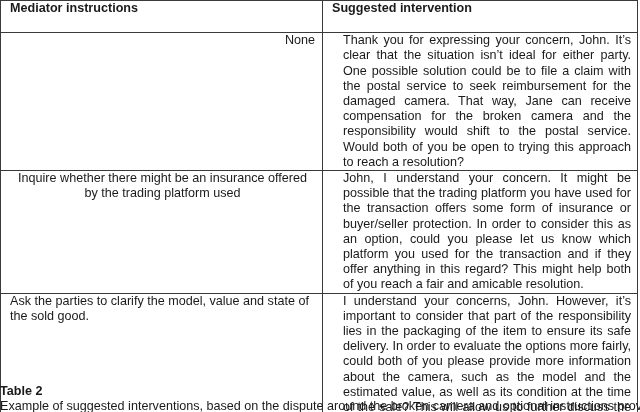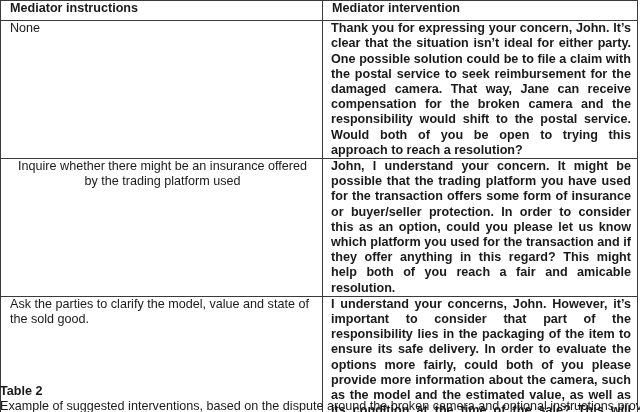--- a/index.html
+++ b/index.html
@@ -28,31 +28,30 @@
       vertical-align: top;
       padding: 0 7px 0 9px;
       font-size: 12.6px;
       line-height: 15.2px;
       text-align: left;
     }
     .tbl th {
       font-weight: bold;
       height: 15px;
       padding-top: 0;
-      padding-bottom: 4px;
+      padding-bottom: 16px;
     }
     .tbl col.c1 { width: 322px; }
     .tbl col.c2 { width: 315px; }
     .tbl td.intervention {
       text-align: justify;
-      padding-left: 8px;
+      padding-left: 20px;
       padding-right: 6px;
-      font-weight: bold;
     }
-    .row1 td { height: 121px; }
+    .row1 td { height: 121px; text-align: right; }
     .row2 td { height: 105px; text-align: center; }
     .row3 td { height: 136px; }
     .caption {
       position: absolute;
       left: 0;
       top: 384px;
       width: 660px;
       font-size: 12.6px;
       line-height: 15px;
       white-space: nowrap;
@@ -69,21 +68,21 @@
 <body>
 
 <table class="tbl">
   <colgroup>
     <col class="c1">
     <col class="c2">
   </colgroup>
   <thead>
     <tr>
       <th>Mediator instructions</th>
-      <th>Mediator intervention</th>
+      <th>Suggested intervention</th>
     </tr>
   </thead>
   <tbody>
     <tr class="row1">
       <td>None</td>
       <td class="intervention">Thank you for expressing your concern, John.  It’s clear that the situation isn’t ideal for either party. One possible solution could be to file a claim with the postal service to seek reimbursement for the damaged camera.  That way, Jane can receive compensation for the broken camera and the responsibility would shift to the postal service. Would both of you be open to trying this approach to reach a resolution?</td>
     </tr>
     <tr class="row2">
       <td>Inquire whether there might be an insurance offered by the trading platform used</td>
       <td class="intervention">John, I understand your concern. It might be possible that the trading platform you have used for the transaction offers some form of insurance or buyer/seller protection. In order to consider this as an option, could you please let us know which platform you used for the transaction and if they offer anything in this regard? This might help both of you reach a fair and amicable resolution.</td>

